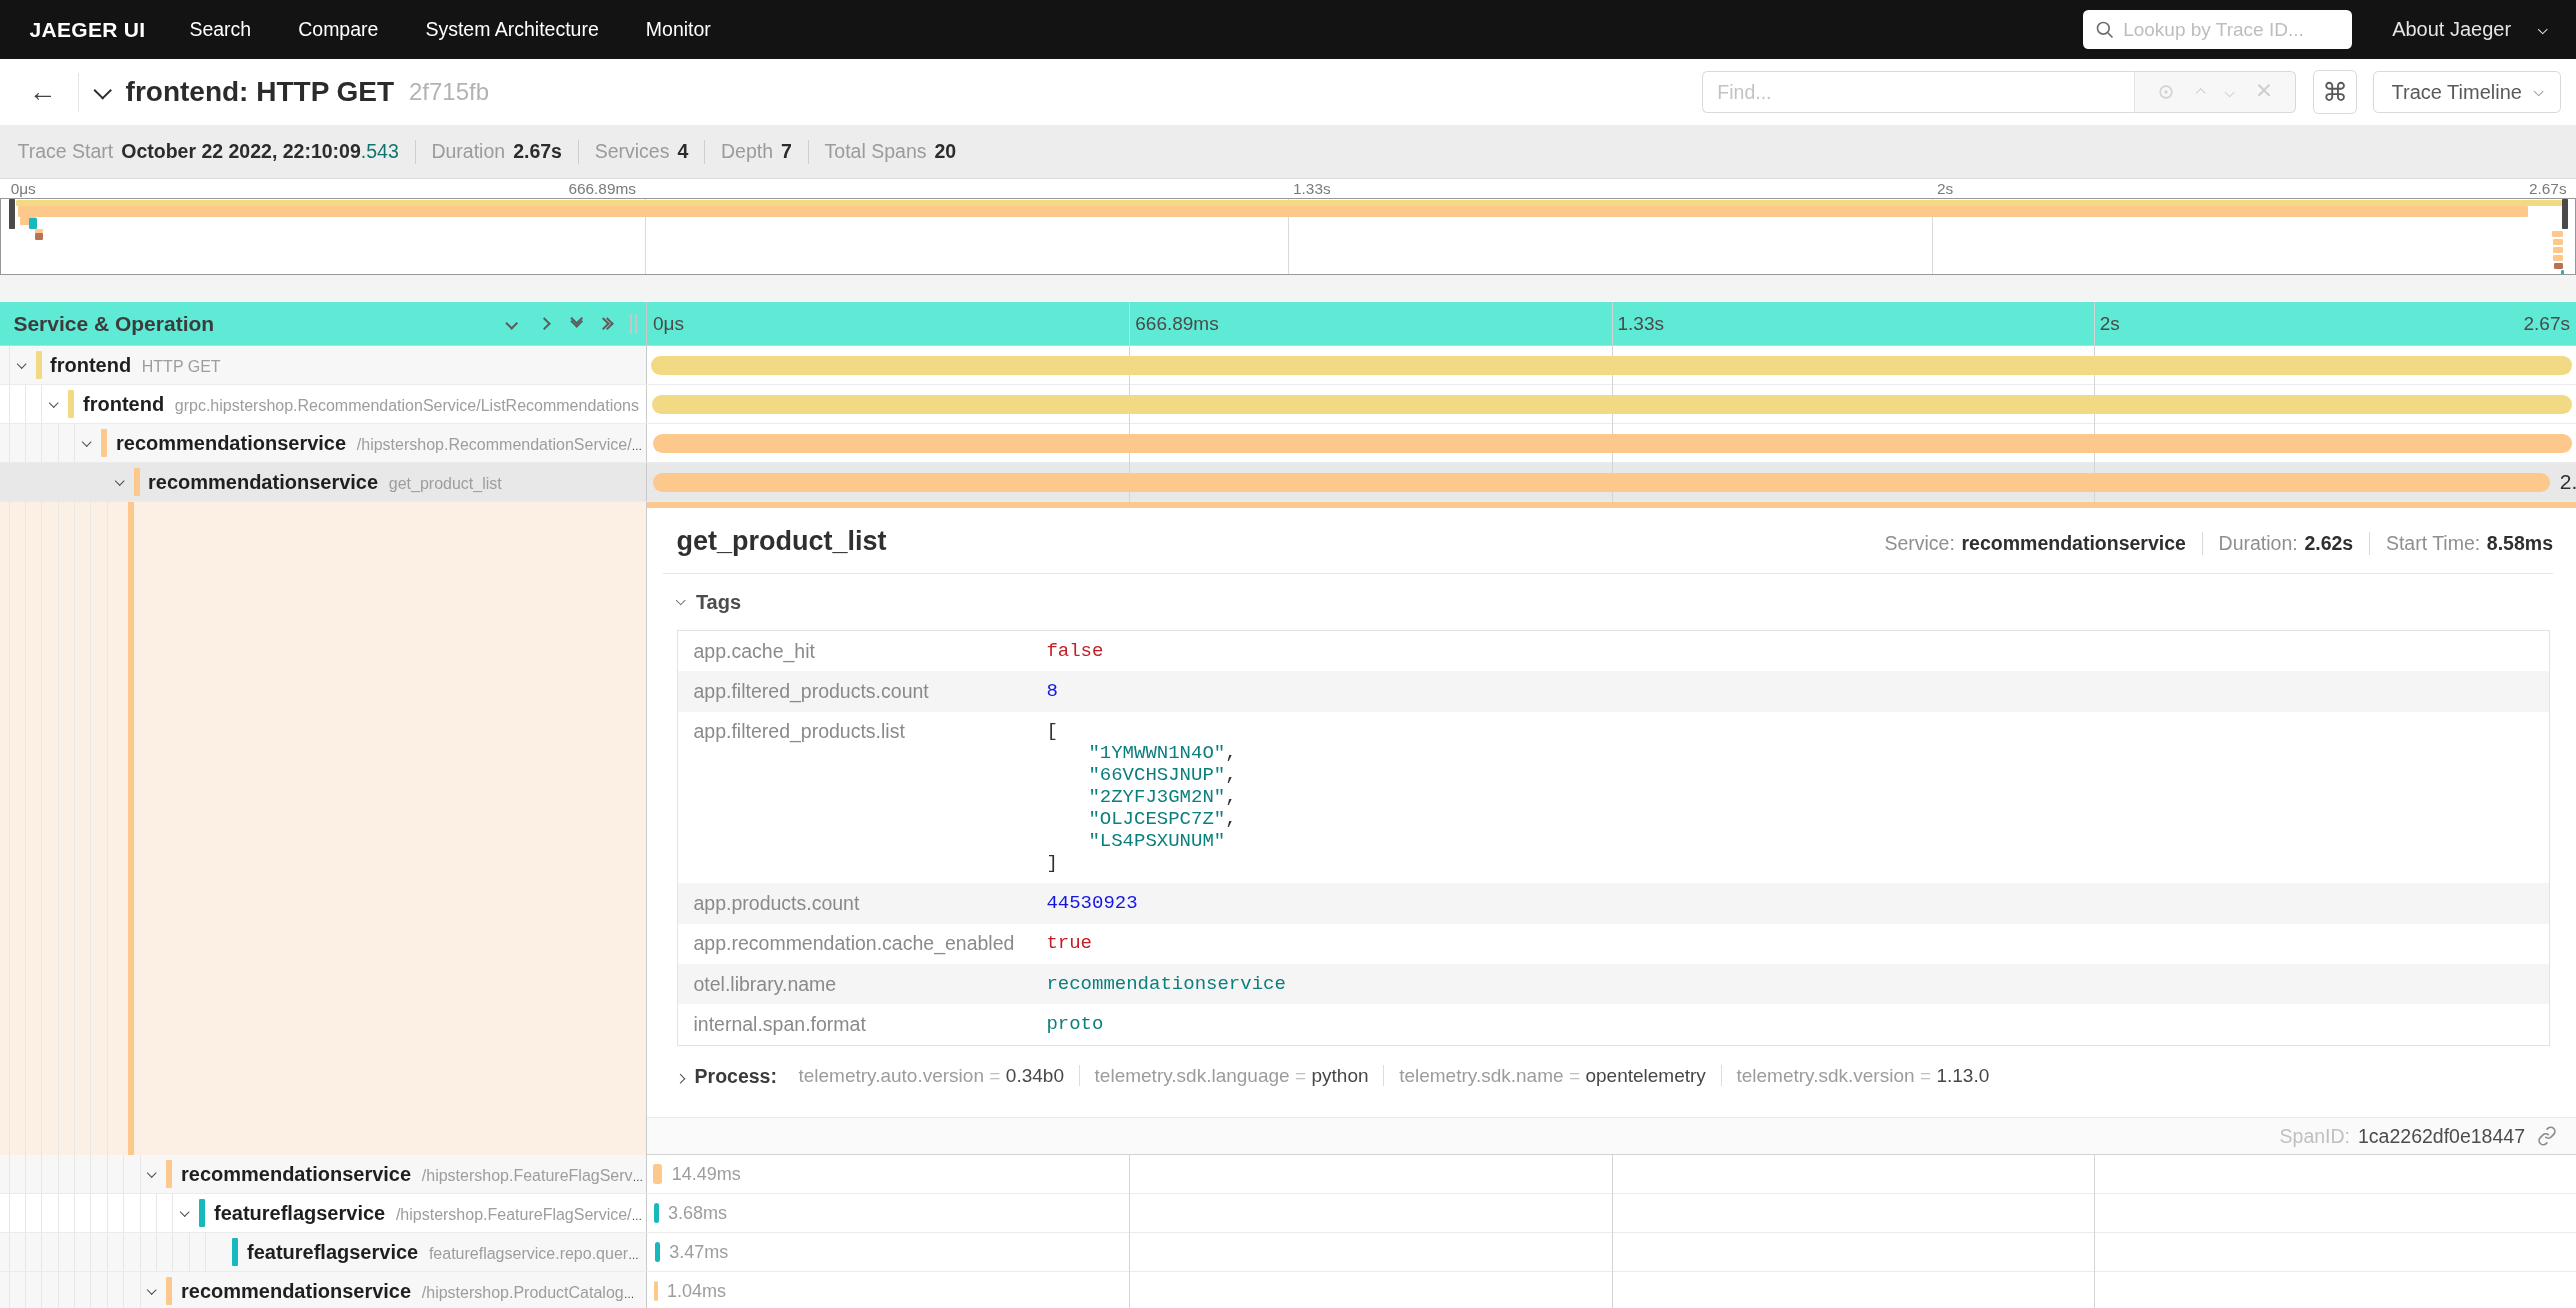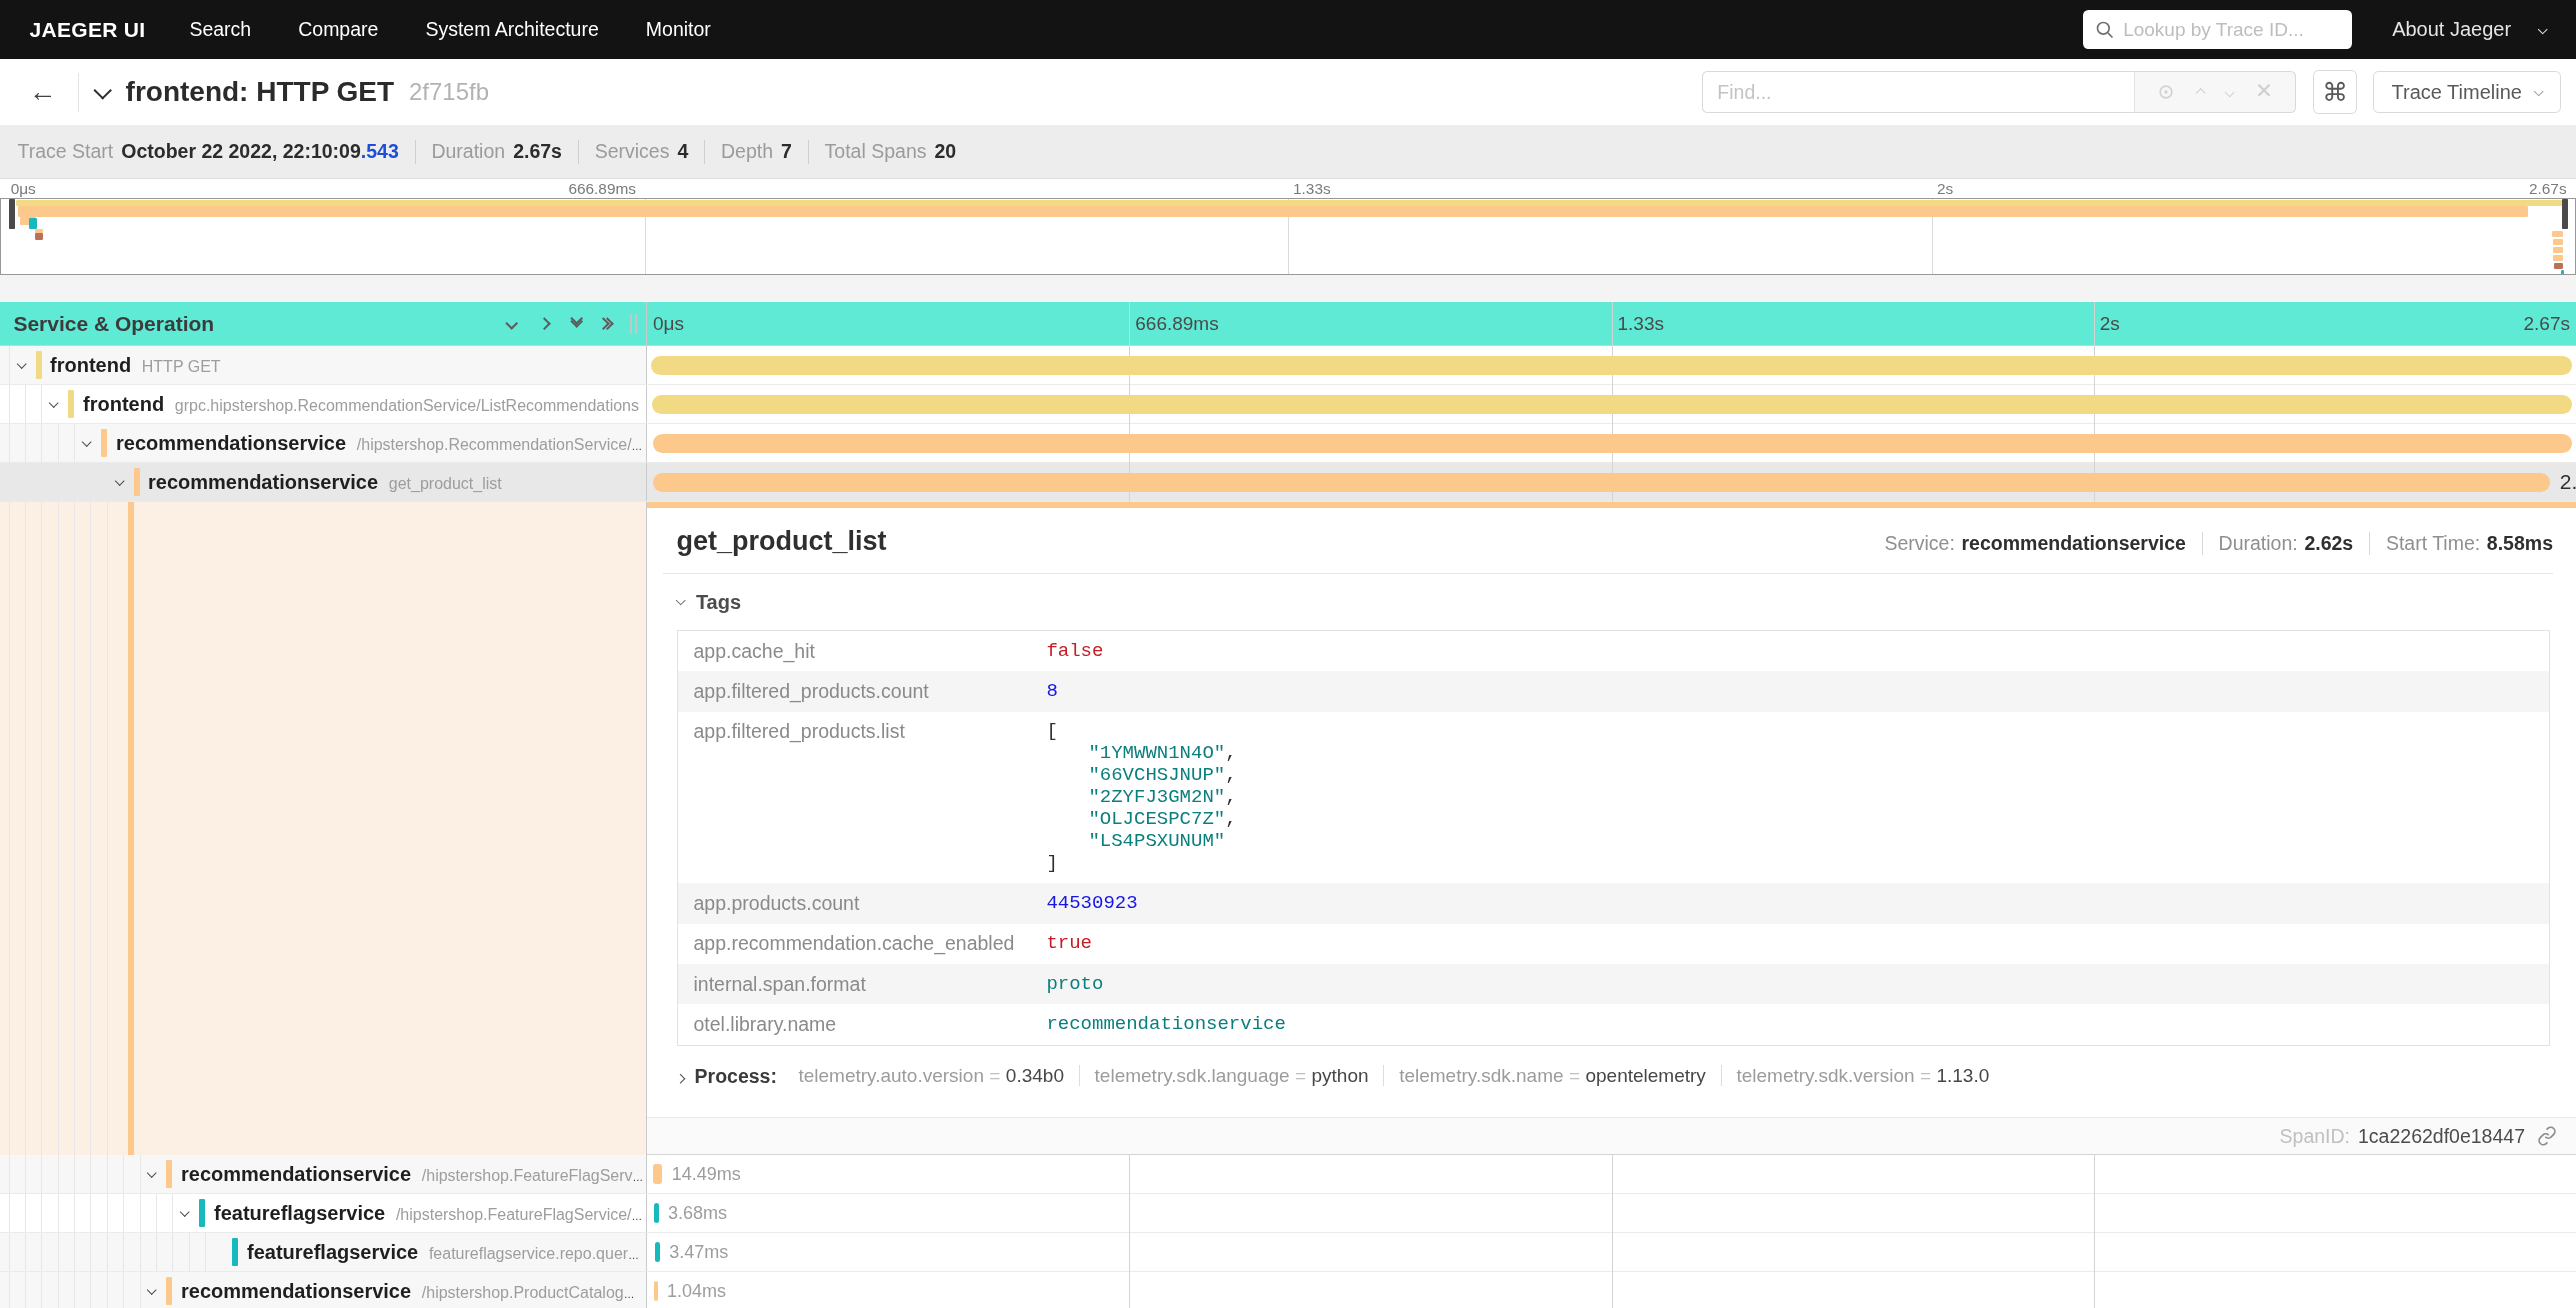--- a/index.html
+++ b/index.html
@@ -43,21 +43,21 @@
 .fgroup{width:161px;background:#f7f7f7;border:1.3px solid #d9d9d9;border-left:none;border-radius:0 5.4px 5.4px 0;display:flex;align-items:center;justify-content:space-evenly;color:#cfcfcf}
 .fgroup .xg{font-size:21.5px;line-height:1}
 .kbtn{width:44px;height:44px;border:1.3px solid #d9d9d9;border-radius:5.4px;margin-left:17.5px;display:flex;align-items:center;justify-content:center;font-size:25.5px;color:#595959;background:#fff;cursor:pointer}
 .ttbtn{height:42px;border:1.3px solid #d9d9d9;border-radius:5.4px;margin-left:16px;display:flex;align-items:center;gap:13.4px;padding:0 17.5px;font-size:20px;color:#595959;background:#fff;cursor:pointer}
 .ttbtn .chv{color:#9a9a9a}
 
 
 .meta{height:54px;background:#ededed;border-bottom:0.7px solid #dcdcdc;display:flex;align-items:center;padding:0 17.5px;font-size:19.5px}
 .meta .lab{color:#9b9b9b}
 .meta .val{color:#2c2c2c;font-weight:bold;margin-left:8px}
-.meta .ms{color:#1d4ed8;font-weight:bold}
+.meta .ms{color:#0f766e;font-weight:normal}
 .msep{width:0.7px;height:24px;background:#cfcfcf;margin:0 16px}
 
 
 .mmticks{height:19px;position:relative;font-size:15.4px;color:#7a7a7a;background:#fff}
 .mmticks .tick{position:absolute;top:1.3px}
 .mmticks .t0{left:10.7px}.mmticks .t1{right:1940px}.mmticks .t2{left:1293px}.mmticks .t3{left:1937px}.mmticks .t4{right:9.4px}
 .mmap{height:77px;border:0.7px solid #979797;position:relative;background:#fff;overflow:hidden}
 .mgl{position:absolute;top:0;bottom:0;width:0.7px;background:#dadada}
 .mh{position:absolute;top:0;width:6px;height:29.5px;background:#4a4a4a;border-radius:0.7px;cursor:ew-resize}
 .mbar{position:absolute;border-radius:1.3px}
@@ -380,26 +380,26 @@
               </tr>
               <tr>
                 <td class="k">app.products.count</td>
                 <td class="v"><span class="v-num">44530923</span></td>
               </tr>
               <tr>
                 <td class="k">app.recommendation.cache_enabled</td>
                 <td class="v"><span class="v-bool">true</span></td>
               </tr>
               <tr>
+                <td class="k">otel.library.name</td>
+                <td class="v"><span class="v-str">recommendationservice</span></td>
+              </tr>
+              <tr>
                 <td class="k">internal.span.format</td>
                 <td class="v"><span class="v-str">proto</span></td>
-              </tr>
-              <tr>
-                <td class="k">otel.library.name</td>
-                <td class="v"><span class="v-str">recommendationservice</span></td>
               </tr>
             </tbody>
           </table>
     <div class="process">
       <span class="pchev"><i class="chv sm right"></i></span>
       <span class="plabel">Process:</span>
       <span id="process-items"><span class="pit"><span>telemetry.auto.version</span><span class="eq">=</span><span class="pv">0.34b0</span></span><span class="pit"><span>telemetry.sdk.language</span><span class="eq">=</span><span class="pv">python</span></span><span class="pit"><span>telemetry.sdk.name</span><span class="eq">=</span><span class="pv">opentelemetry</span></span><span class="pit"><span>telemetry.sdk.version</span><span class="eq">=</span><span class="pv">1.13.0</span></span></span>
     </div>
     <div class="sbar">
       <span class="lab">SpanID:</span>

